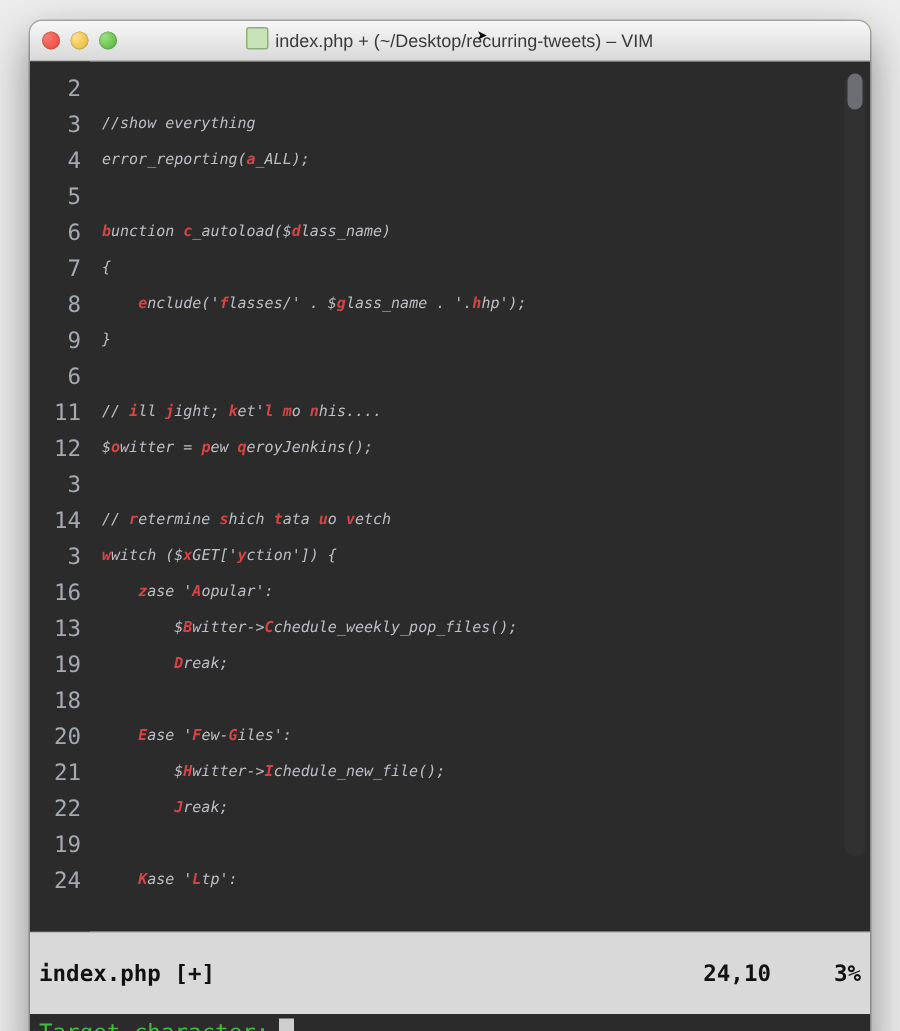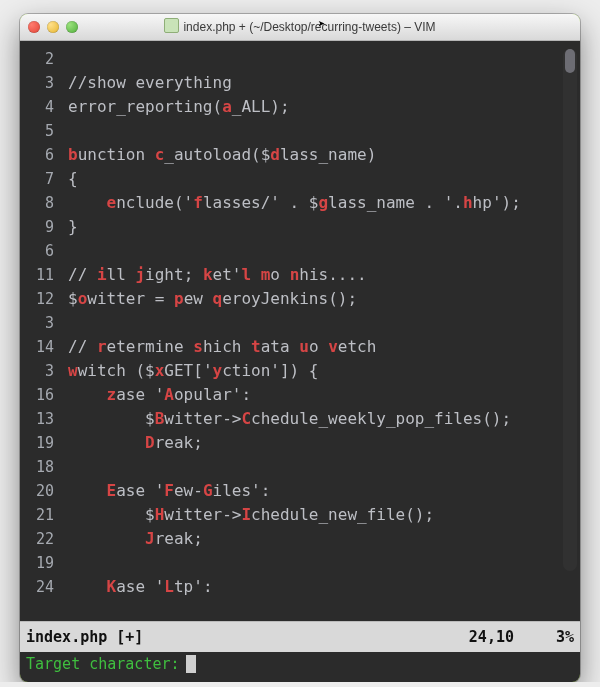--- a/index.html
+++ b/index.html
@@ -17,25 +17,25 @@
   .dot{width:12px;height:12px;border-radius:50%;box-shadow:inset 0 0 1px rgba(0,0,0,.5);}
   .dot.red{background:radial-gradient(circle at 30% 30%,#ff7b6e,#e24437);}
   .dot.yellow{background:radial-gradient(circle at 30% 30%,#ffe08a,#e6b52e);}
   .dot.green{background:radial-gradient(circle at 30% 30%,#9be27d,#4fae3a);}
   .title{position:absolute;left:0;right:0;text-align:center;font:12px/26px "Lucida Grande",sans-serif;color:#3a3a3a;pointer-events:none;}
   .title .icon{display:inline-block;width:13px;height:13px;background:#c9e3b8;border:1px solid #8fae78;border-radius:2px;vertical-align:-2px;margin-right:4px;}
   .cursor-arrow{position:absolute;left:50%;top:3px;margin-left:18px;font-size:12px;color:#000;pointer-events:none;}
   .editor{display:flex;background:#2b2b2b;min-height:580px;position:relative;}
   .gutter{width:34px;background:#2b2b2b;color:#a5a9b0;text-align:right;padding:6px 6px 0 0;font-size:15px;line-height:24px;user-select:none;}
   .gutter div{height:24px;}
-  .code{flex:1;color:#bdbfc5;font-size:16px;line-height:24px;padding:6px 4px 0 8px;white-space:pre;}
+  .code{flex:1;color:#bdbfc5;font-size:10px;line-height:24px;padding:6px 4px 0 8px;white-space:pre;font-style:italic;}
   .code .line{height:24px;}
   .hl{color:#d64545;font-weight:bold;}
   .hlb{color:#d64545;font-weight:bold;}
-  .statusbar{background:#d9d9d9;color:#111;font-size:15px;line-height:22px;font-weight:bold;display:flex;padding:4px 6px;border-top:1px solid #bbb;}
+  .statusbar{background:#d9d9d9;color:#111;font-size:15px;line-height:22px;font-weight:bold;display:flex;padding:16px 6px;border-top:1px solid #bbb;}
   .statusbar .left{flex:1;}
   .statusbar .mid{width:120px;text-align:right;}
   .statusbar .right{width:60px;text-align:right;}
   .cmdline{background:#2b2b2b;color:#3fbf3f;font-size:15px;line-height:24px;padding:0 6px 6px;display:flex;align-items:center;}
   .cmdline .caret{display:inline-block;width:10px;height:18px;background:#cfcfcf;margin-left:6px;vertical-align:-3px;}
   .scrollbar{position:absolute;right:3px;top:8px;bottom:50px;width:14px;background:rgba(255,255,255,.03);border-radius:8px;}
   .thumb{position:absolute;left:2px;right:2px;top:0;height:24px;background:#6d6d74;border-radius:8px;}
 </style>
 </head>
 <body>

